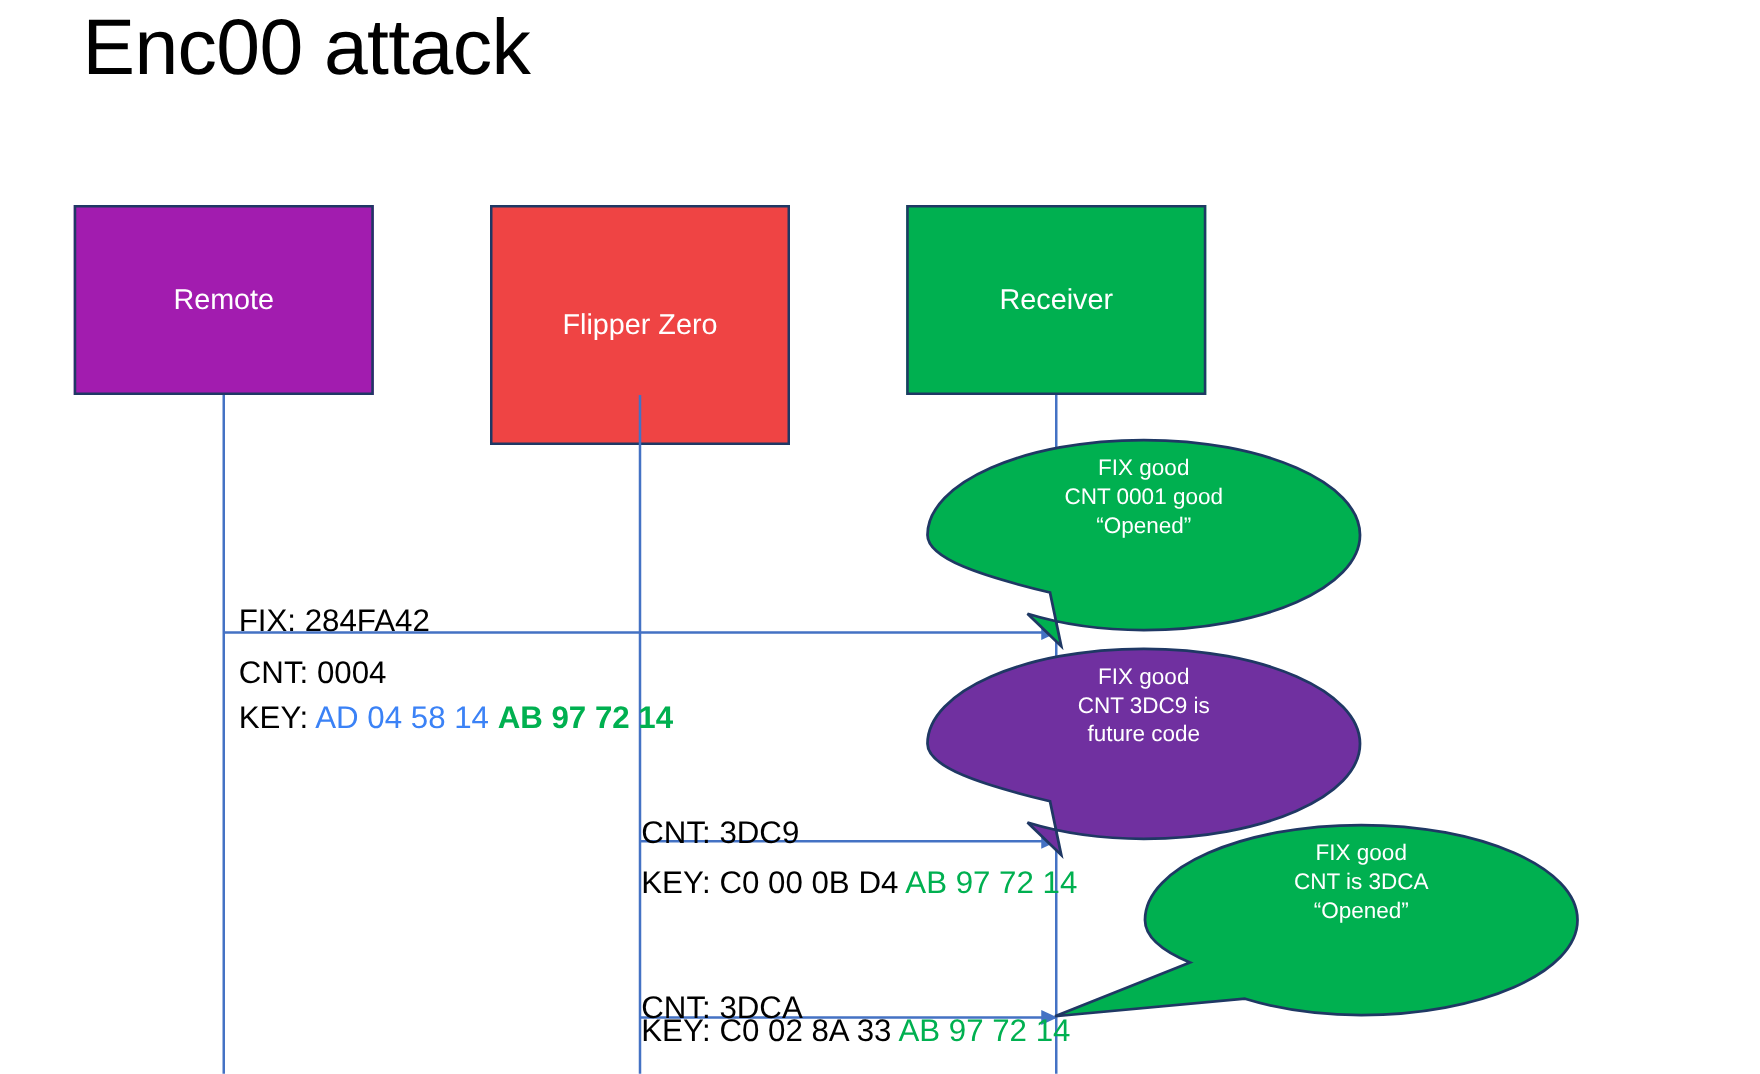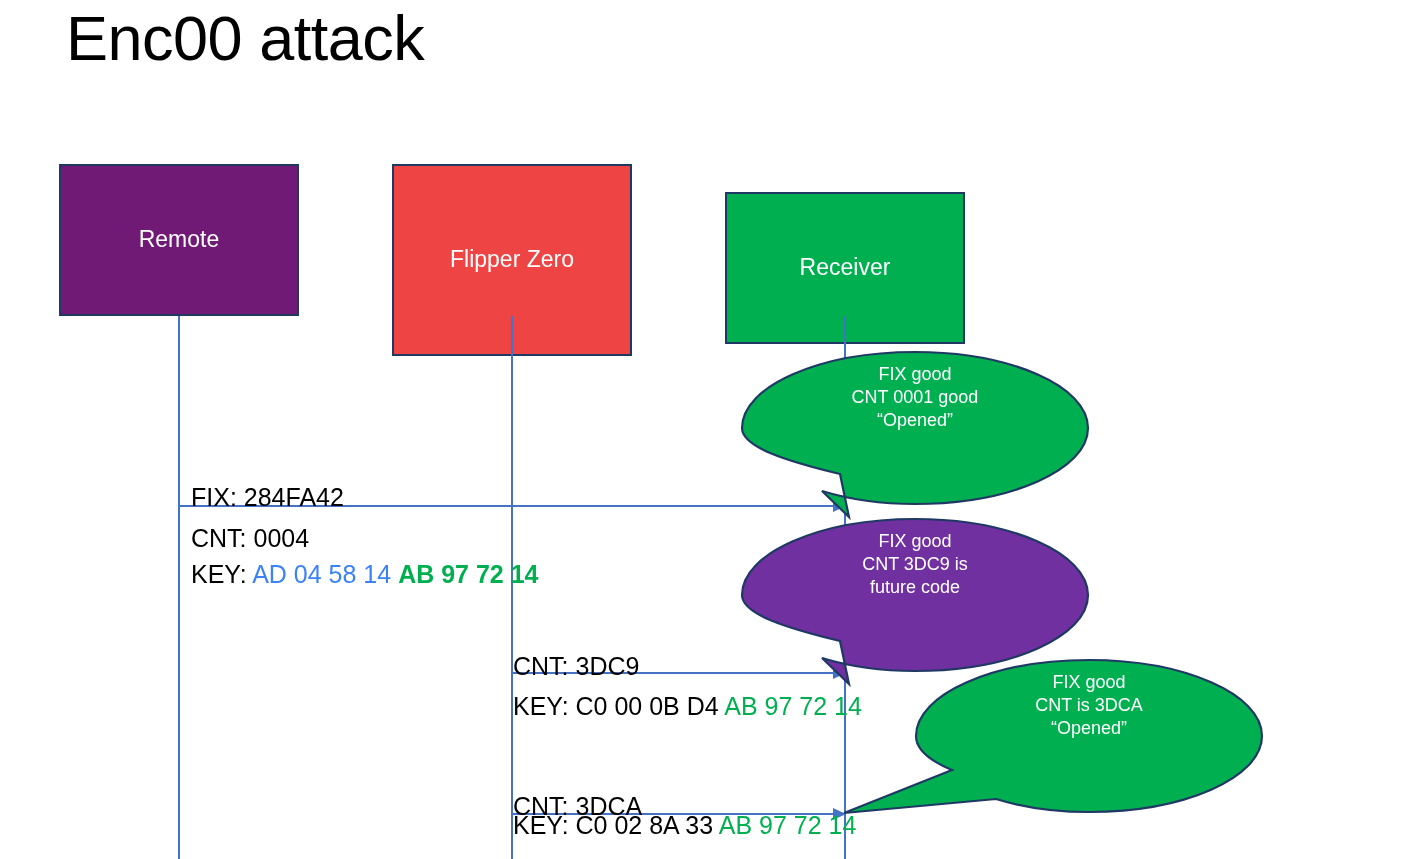--- a/index.html
+++ b/index.html
@@ -35,23 +35,23 @@
     box-sizing: border-box;
     border: 2px solid #1F3864;
     color: #ffffff;
     font-size: 23px;
     display: flex;
     align-items: center;
     justify-content: center;
     text-align: center;
     line-height: 1.2;
   }
-  #actor-remote      { left: 59px;  top: 164px; width: 240px; height: 152px; background: #701a75; }
+  #actor-remote      { left: 59px;  top: 164px; width: 240px; height: 152px; background: #a21caf; }
   #actor-flipper     { left: 392px; top: 164px; width: 240px; height: 192px; background: #ef4444; }
-  #actor-receiver    { left: 725px; top: 164px; width: 240px; height: 152px; background: #00B050; margin-top: 28px; }
+  #actor-receiver    { left: 725px; top: 164px; width: 240px; height: 152px; background: #00B050; }
 
   
   .lifeline {
     position: absolute;
     width: 2px;
     background: #4472C4;
   }
   #lifeline-remote   { left: 178px; top: 316px; height: 543px; }
   #lifeline-flipper  { left: 511px; top: 316px; height: 543px; }
   #lifeline-receiver { left: 844px; top: 316px; height: 543px; }

